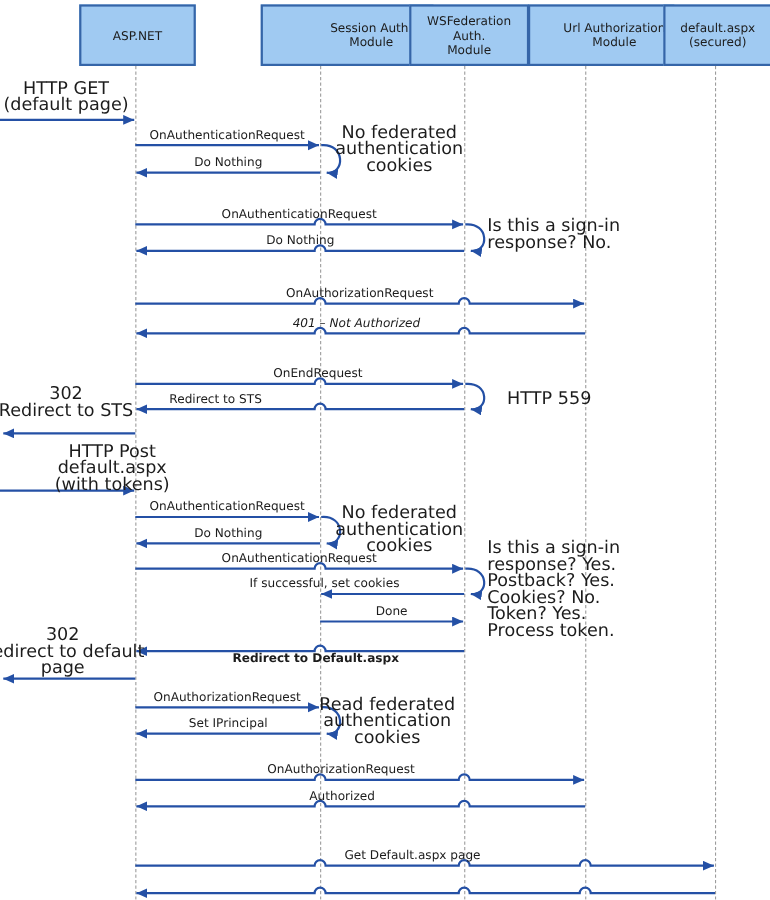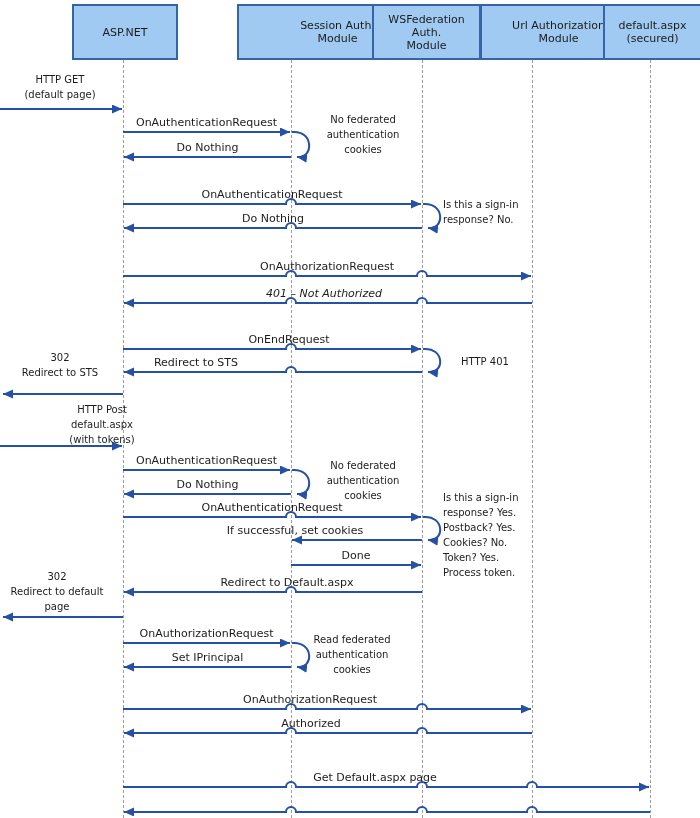--- a/index.html
+++ b/index.html
@@ -19,21 +19,21 @@
     position:absolute;top:4px;height:52px;box-sizing:content-box;
     background:var(--box-fill);border:2px solid var(--box-border);
     display:flex;align-items:center;justify-content:center;text-align:center;
     font-size:11px;line-height:13px;color:var(--text);white-space:pre-line;
   }
   .msg-label{
     position:absolute;transform:translateX(-50%);
     font-size:11px;line-height:13px;color:var(--text);white-space:nowrap;
   }
   .note{
-    position:absolute;font-size:10px;line-height:15px;color:var(--text);
+    position:absolute;font-size:16px;line-height:15px;color:var(--text);
     white-space:pre-line;
   }
   .note.center{transform:translateX(-50%);text-align:center;}
   .note.left{text-align:left;}
 </style>
 </head>
 <body>
 
 <div class="canvas">
   <svg id="diagram-svg">
@@ -97,35 +97,35 @@
       <div class="msg-label" style="left: 273px; top: 212px;">Do Nothing</div>
       <div class="msg-label" style="left: 327px; top: 260px;">OnAuthorizationRequest</div>
       <div class="msg-label" style="left: 324px; top: 287px; font-style: italic;">401 – Not Authorized</div>
       <div class="msg-label" style="left: 289px; top: 333px;">OnEndRequest</div>
       <div class="msg-label" style="left: 196px; top: 356px;">Redirect to STS</div>
       <div class="msg-label" style="left: 206.5px; top: 454px;">OnAuthenticationRequest</div>
       <div class="msg-label" style="left: 207.5px; top: 478px;">Do Nothing</div>
       <div class="msg-label" style="left: 272px; top: 501px;">OnAuthenticationRequest</div>
       <div class="msg-label" style="left: 295px; top: 524px;">If successful, set cookies</div>
       <div class="msg-label" style="left: 356px; top: 549px;">Done</div>
-      <div class="msg-label" style="left: 287px; top: 576px;">Redirect to Default.aspx</div>
+      <div class="msg-label" style="left: 287px; top: 592px; font-weight: bold;">Redirect to Default.aspx</div>
       <div class="msg-label" style="left: 206.5px; top: 627px;">OnAuthorizationRequest</div>
       <div class="msg-label" style="left: 207.5px; top: 651px;">Set IPrincipal</div>
       <div class="msg-label" style="left: 310px; top: 693px;">OnAuthorizationRequest</div>
       <div class="msg-label" style="left: 311px; top: 717px;">Authorized</div>
       <div class="msg-label" style="left: 375px; top: 771px;">Get Default.aspx page</div>
       <div class="msg-label" style="left: 336px; top: 796px; margin-top: 44px;">Render page</div>
       <div class="note center" style="left: 60px; top: 72px;">HTTP GET
 (default page)</div>
       <div class="note center" style="left: 363px; top: 112px;">No federated
 authentication
 cookies</div>
       <div class="note left" style="left: 443px; top: 197px;">Is this a sign-in
 response? No.</div>
-      <div class="note left" style="left: 461px; top: 354px;">HTTP 401</div>
+      <div class="note left" style="left: 461px; top: 354px;">HTTP 559</div>
       <div class="note center" style="left: 60px; top: 350px;">302
 Redirect to STS</div>
       <div class="note center" style="left: 62px; top: 402px; margin-left: 40px;">HTTP Post
 default.aspx
 (with tokens)</div>
       <div class="note center" style="left: 363px; top: 458px;">No federated
 authentication
 cookies</div>
       <div class="note left" style="left: 443px; top: 490px;">Is this a sign-in
 response? Yes.

